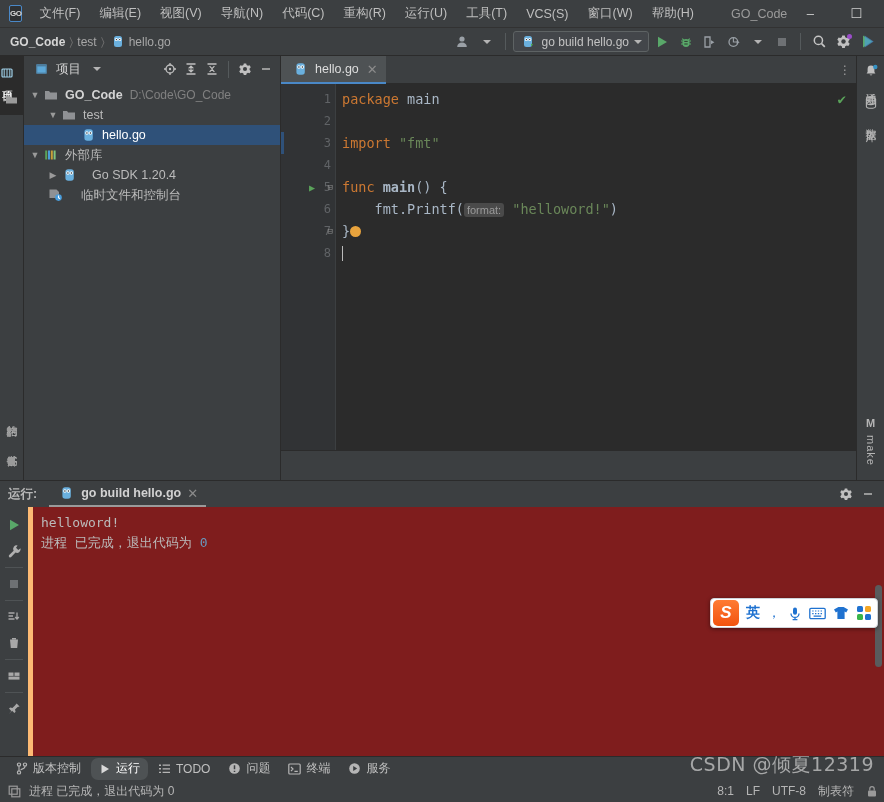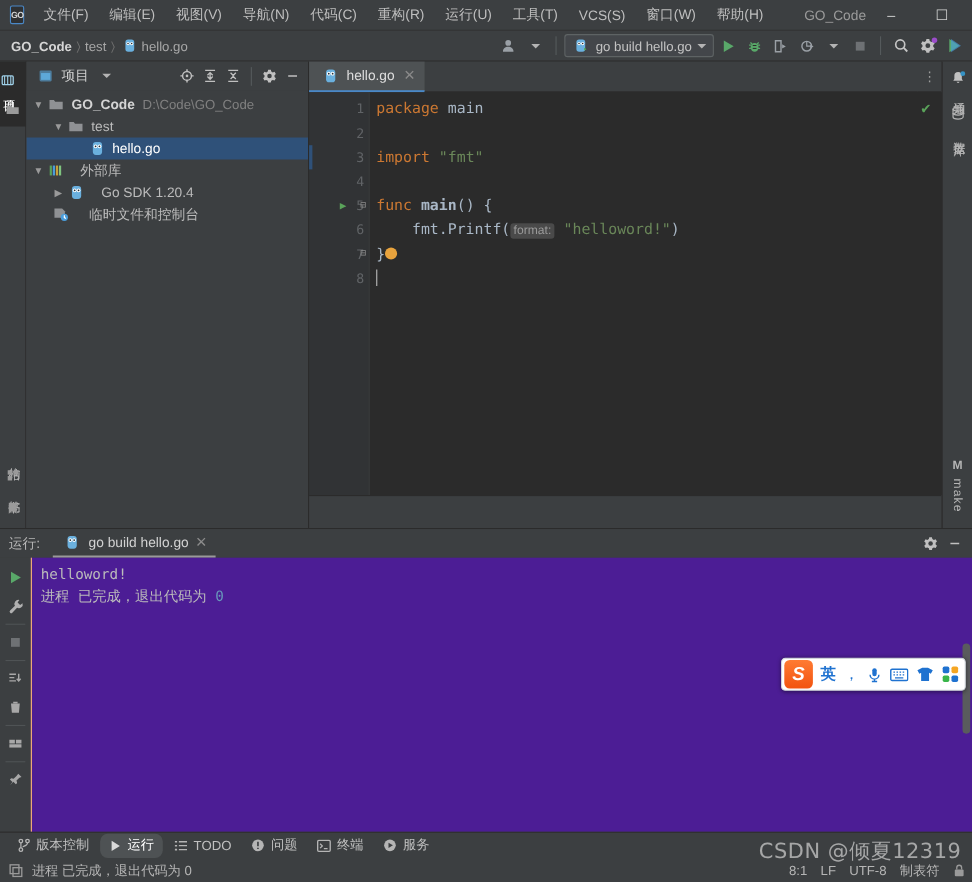--- a/index.html
+++ b/index.html
@@ -155,39 +155,39 @@
     display: flex; flex-direction: column; align-items: center; padding-top: 6px;
     border-left: 1px solid #2b2b2b;
   }
   .rtab { writing-mode: vertical-rl; font-size: 11px; color: #b6b6b6; padding: 4px 0;
           display: flex; align-items: center; gap: 4px; letter-spacing: 1px; }
   .rail-r-bottom { margin-top: auto; padding-bottom: 10px; }
 
   
   .runpanel { flex: 0 0 276px; display: flex; flex-direction: column; background: #3c3f41;
               border-top: 1px solid #2b2b2b; }
-  .run-head { height: 26px; display: flex; align-items: center; padding-left: 8px; background: #3c3f41; }
+  .run-head { height: 26px; display: flex; align-items: center; padding-left: 8px; background: #3c3f41; font-weight: bold; }
   .run-label { color: #b7b7b7; font-size: 12.5px; margin-right: 12px; }
   .run-tab {
     display: flex; align-items: center; gap: 6px; height: 26px; padding: 0 8px;
     color: #d2d2d2; font-size: 12.5px; border-bottom: 2px solid #9a9a9a;
   }
   .run-tab .x { color: #8b8b8b; font-size: 13px; }
   .run-head-right { margin-left: auto; display: flex; align-items: center; padding-right: 6px; gap: 2px; }
   .run-body { flex: 1 1 auto; display: flex; min-height: 0; }
   .run-side {
     width: 28px; flex: 0 0 28px; background: #3c3f41;
     display: flex; flex-direction: column; align-items: center; padding-top: 6px; gap: 2px;
   }
   .rs-ico { width: 24px; height: 24px; display: flex; align-items: center; justify-content: center; }
   .rs-div { width: 18px; height: 1px; background: #4f5355; margin: 2px 0; }
   .console {
-    flex: 1 1 auto; background: #4c1d95; position: relative;
+    flex: 1 1 auto; background: #7f1d1d; position: relative;
     font-family: "DejaVu Sans Mono", monospace; font-size: 13px; padding: 6px 0 0 8px;
-    overflow: hidden; border-left: 1px solid #fdba74;
+    overflow: hidden; border-left: 5px solid #fdba74;
   }
   .cout { color: #bbbbbb; line-height: 20px; }
   .cnum { color: #6897bb; }
   .scroll-thumb { position: absolute; right: 2px; top: 78px; width: 7px; height: 82px;
                   background: #595b5d; border-radius: 4px; }
 
   
   .sogou {
     position: absolute; right: 6px; top: 598px; height: 30px;
     background: #ffffff; border: 1px solid #cfd4da; border-radius: 4px;
@@ -211,21 +211,21 @@
     display: flex; align-items: center; gap: 5px; height: 22px; padding: 0 8px;
     color: #c0c0c0; font-size: 12px; border-radius: 3px;
   }
   .tw-tab.active { background: #4e5254; color: #ffffff; border-radius: 7px; }
   .statusbar {
     height: 22px; flex: 0 0 22px; background: #3c3f41; display: flex; align-items: center;
     padding: 0 6px 0 8px; gap: 8px; font-size: 12px; color: #b5b5b5;
   }
   .sb-right { margin-left: auto; display: flex; align-items: center; gap: 12px; }
   .watermark-csdn {
-    position: absolute; right: 10px; bottom: 15px; color: #cfcfcf; opacity: .72;
+    position: absolute; right: 10px; bottom: 24px; color: #cfcfcf; opacity: .72;
     font-size: 19px; letter-spacing: .5px; z-index: 40; pointer-events: none;
     font-family: "DejaVu Sans", sans-serif;
   }
   svg { display: block; }
 </style>
 </head>
 <body>
 
 <div class="app">
 
@@ -476,21 +476,21 @@
         <div class="node" style="padding-left:4px">
           <span class="arrow">▼</span>
           <span class="nicon">
             <svg width="14" height="12" viewBox="0 0 14 12">
                 <rect x="1.2" y="1.5" width="2" height="9" fill="#5aa35a"></rect>
                 <rect x="4" y="1.5" width="2" height="9" fill="#4a9ddb"></rect>
                 <rect x="6.8" y="1.5" width="2" height="9" fill="#c7a03a"></rect>
                 <rect x="9.6" y="1.5" width="2" height="9" fill="#7fc47f"></rect>
               </svg>
           </span>
-          <span style="margin-left:13px">外部库</span>
+          <span style="margin-left:5px">外部库</span>
         </div>
 
         <div class="node" style="padding-left:22px">
           <span class="arrow">▶</span>
           <span class="nicon">
             <svg width="13" height="14" viewBox="0 0 13 14">
                 <rect x="2.4" y="1.2" width="8.4" height="11.6" rx="2.8" fill="#6ab0de"></rect>
                 <circle cx="4.9" cy="5" r="1.7" fill="#fff"></circle>
                 <circle cx="8.4" cy="5" r="1.7" fill="#fff"></circle>
                 <circle cx="4.9" cy="5" r=".8" fill="#22303a"></circle>

